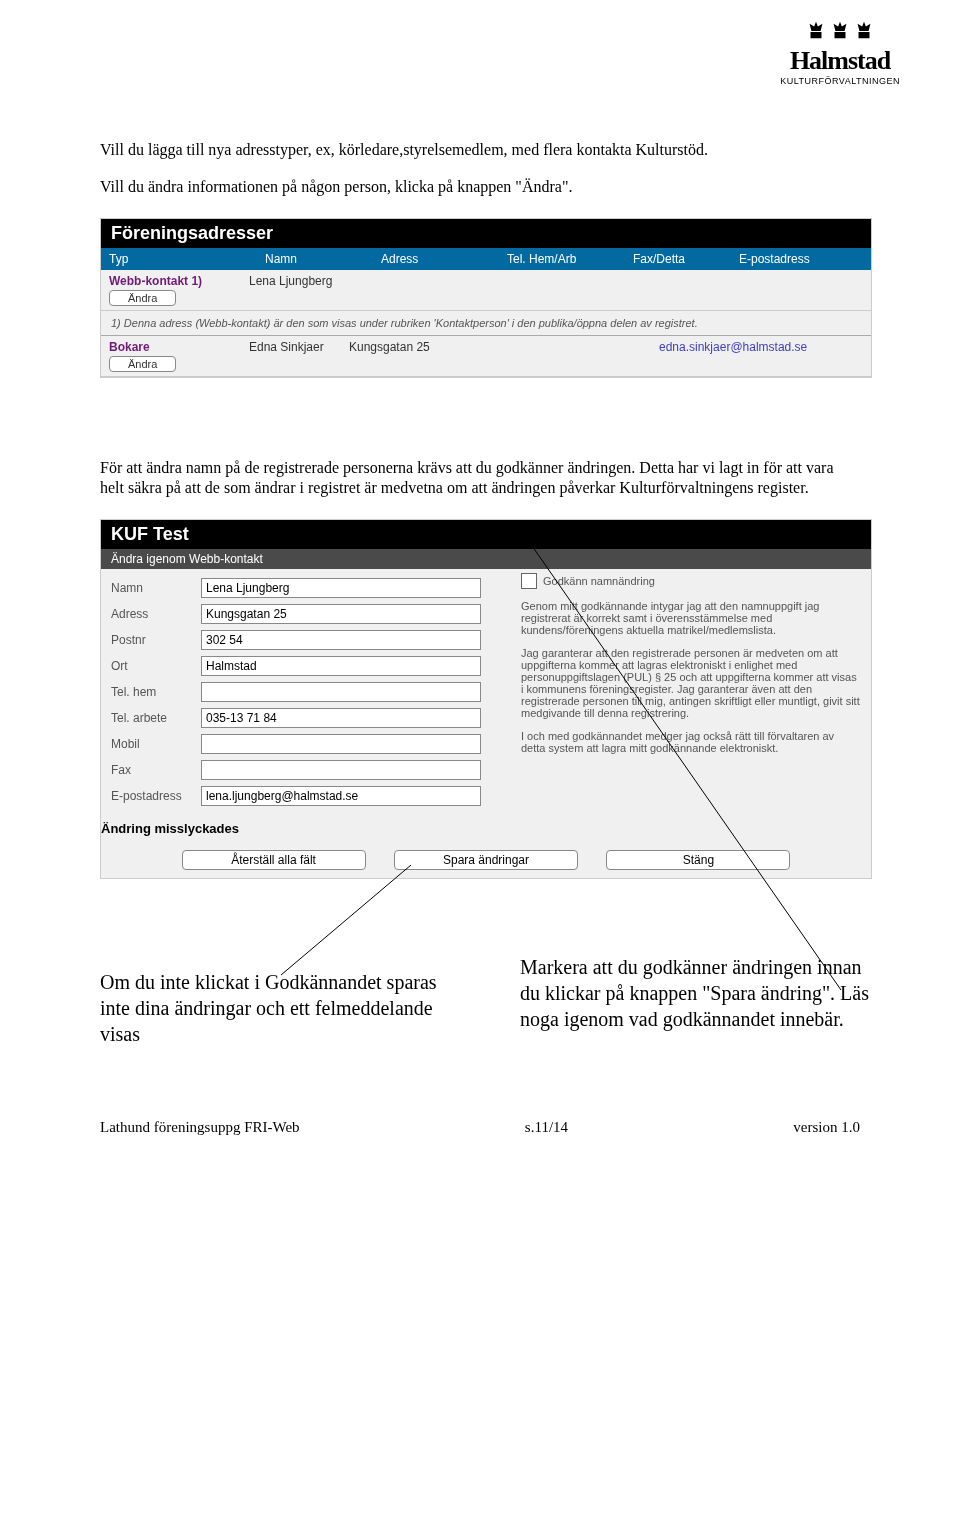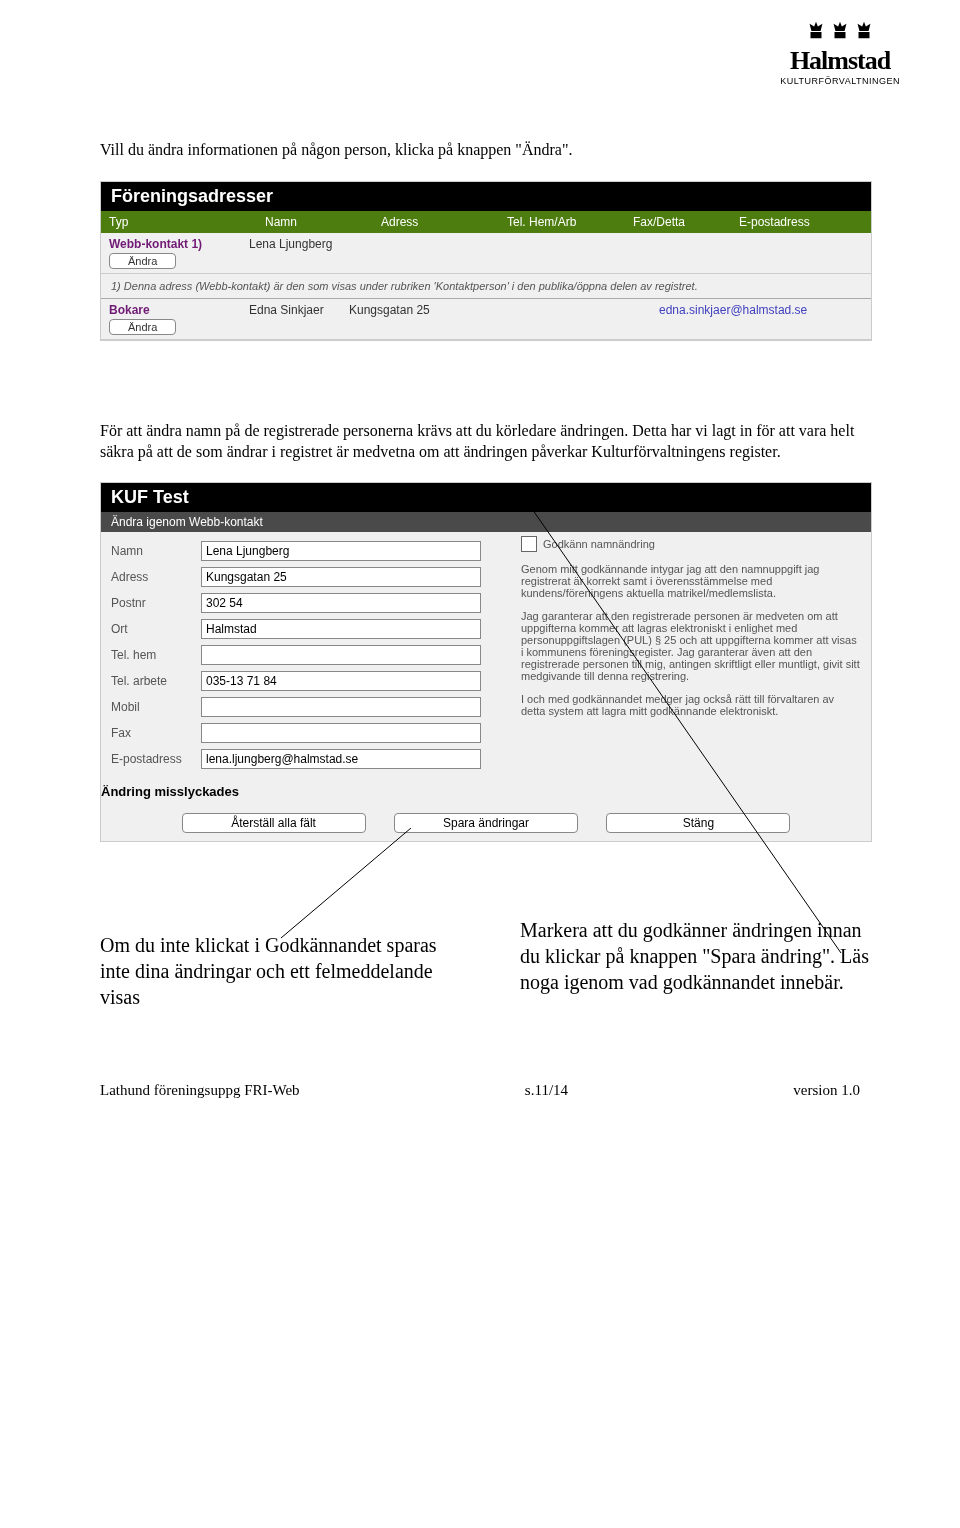--- a/index.html
+++ b/index.html
@@ -55,21 +55,21 @@
     font-size: 18px;
     padding: 4px 10px;
   }
   .panel-sub {
     background: #4a4a4a;
     color: #fff;
     font-size: 12px;
     padding: 3px 10px;
   }
   .table-head {
-    background: #4d7c0f;
+    background: #0369a1;
     color: #fff;
     font-size: 12px;
     display: flex;
   }
   .th { padding: 4px 8px; }
   .th-typ { width: 140px; }
   .th-namn { width: 100px; }
   .th-adress { width: 110px; }
   .th-tel { width: 110px; }
   .th-fax { width: 90px; }
@@ -204,20 +204,21 @@
           </svg></span>
       <span class="crown"><svg viewBox="0 0 24 24">
             <path d="M12 2 L14 7 L19 4 L17 12 L7 12 L5 4 L10 7 Z M6 13 H18 V20 H6 Z"></path>
           </svg></span>
     </div>
     <div class="logo-text">Halmstad</div>
     <div class="logo-sub">KULTURFÖRVALTNINGEN</div>
   </div>
 
   <div class="body-text">
+    <p>Vill du lägga till nya adresstyper, ex, körledare,styrelsemedlem, med flera kontakta Kulturstöd.</p>
     <p>Vill du ändra informationen på någon person, klicka på knappen "Ändra".</p>
   </div>
 
   <div class="panel">
     <div class="panel-title">Föreningsadresser</div>
     <div class="table-head">
       <div class="th th-typ">Typ</div>
       <div class="th th-namn">Namn</div>
       <div class="th th-adress">Adress</div>
       <div class="th th-tel">Tel. Hem/Arb</div>
@@ -243,21 +244,21 @@
       </div>
       <div class="cell-namn">Edna Sinkjaer</div>
       <div class="cell-adress">Kungsgatan 25</div>
       <div class="cell-tel"></div>
       <div class="cell-fax"></div>
       <div class="cell-epost">edna.sinkjaer@halmstad.se</div>
     </div>
   </div>
 
   <div class="body-text">
-    <p>För att ändra namn på de registrerade personerna krävs att du körledare ändringen. Detta har vi lagt in för att vara helt säkra på att de som ändrar i registret är medvetna om att ändringen påverkar Kulturförvaltningens register.</p>
+    <p>För att ändra namn på de registrerade personerna krävs att du godkänner ändringen. Detta har vi lagt in för att vara helt säkra på att de som ändrar i registret är medvetna om att ändringen påverkar Kulturförvaltningens register.</p>
   </div>
 
   <div class="panel" style="position:relative;">
     <div class="panel-title">KUF Test</div>
     <div class="panel-sub">Ändra igenom Webb-kontakt</div>
 
     <div class="form-container">
       <div class="form-row">
         <div class="form-label">Namn</div>
         <input class="form-input" value="Lena Ljungberg" style="">

